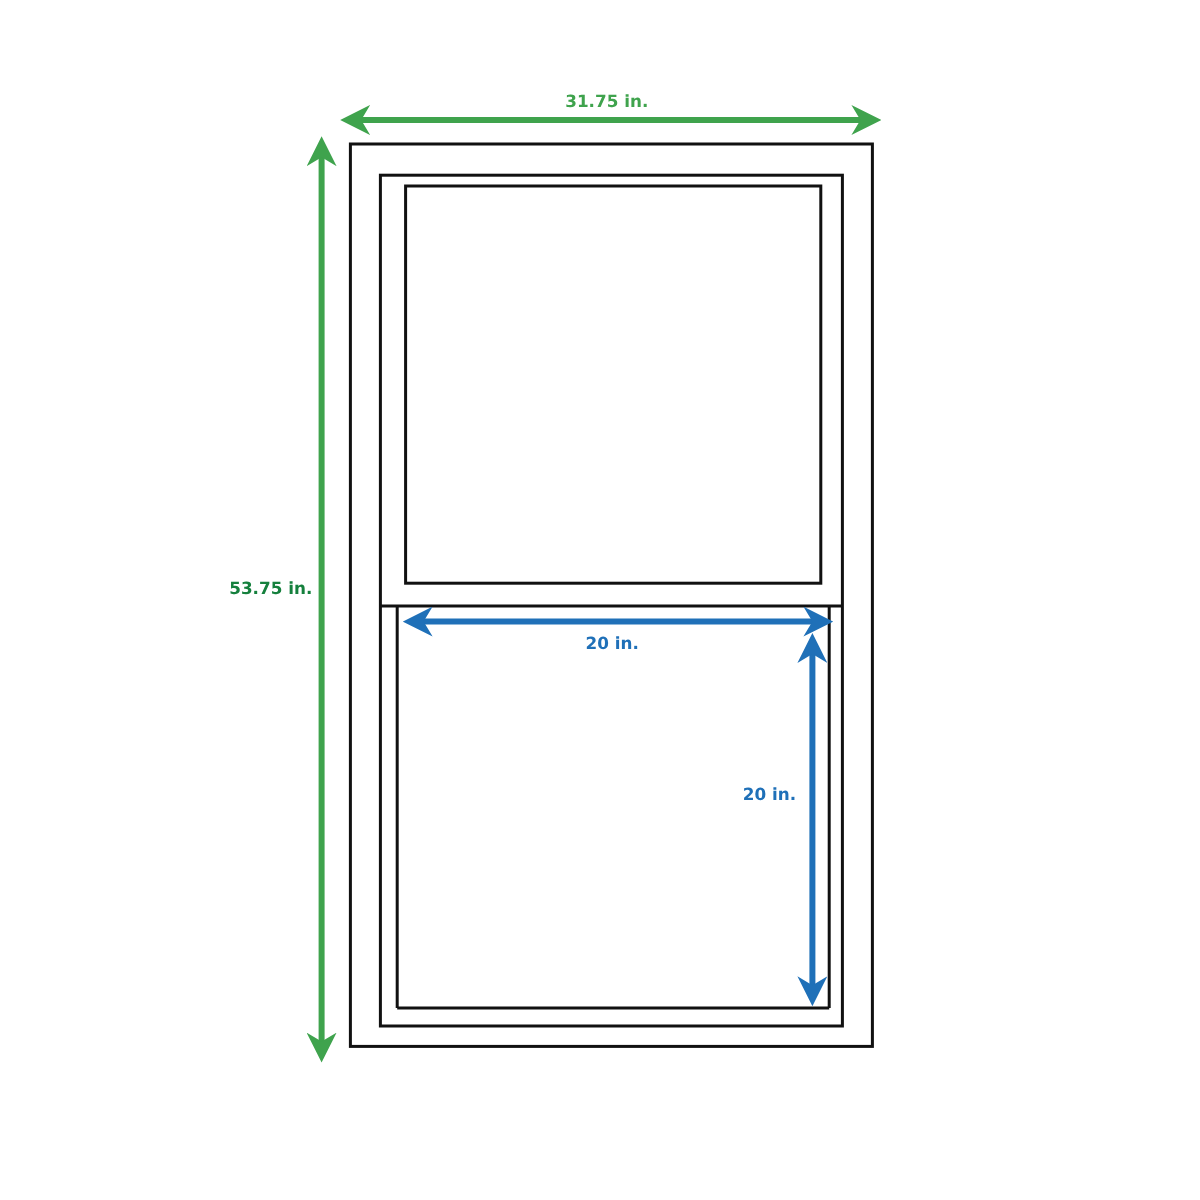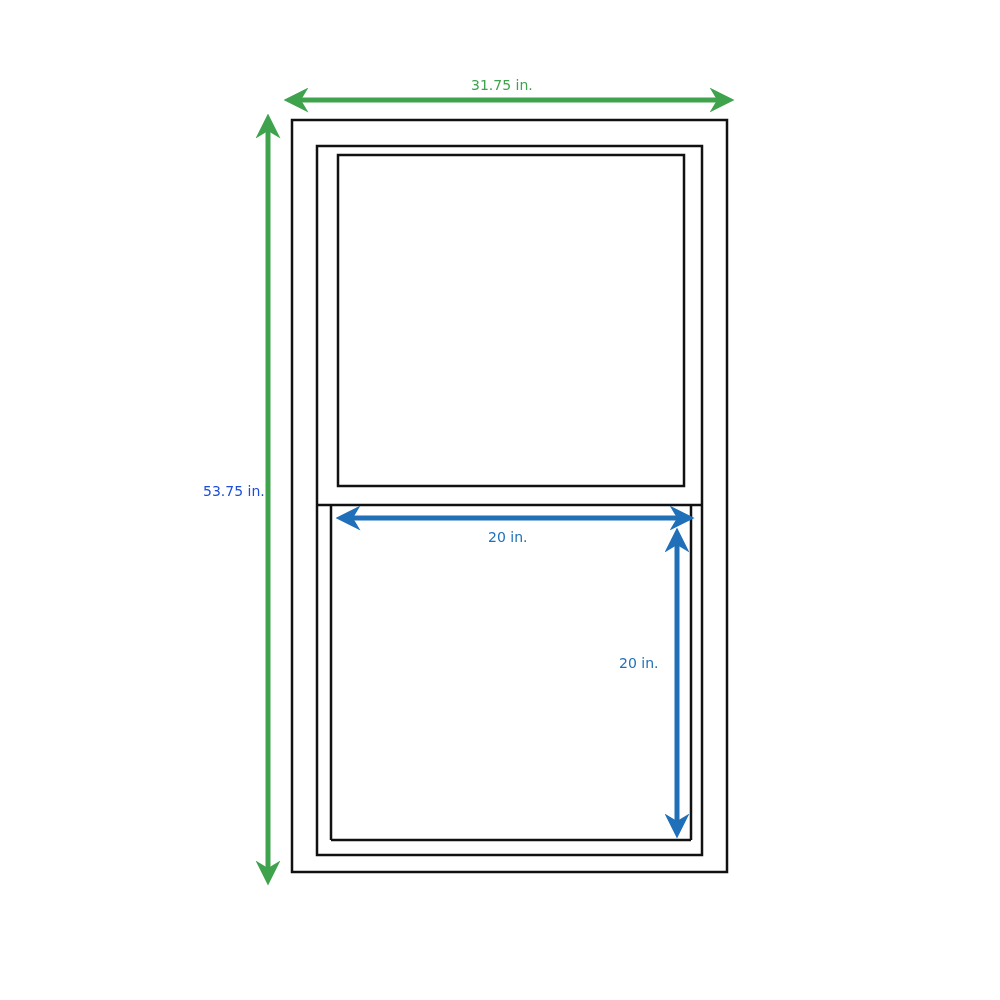--- a/index.html
+++ b/index.html
@@ -1,18 +1,18 @@
 <!DOCTYPE html>
 <html><head>
 <meta charset="utf-8">
 <style>
   html, body { margin:0; padding:0; background:#ffffff; }
   body { width:1000px; height:1000px; position:relative; overflow:hidden; font-family:"DejaVu Sans", sans-serif; }
   svg { position:absolute; left:0; top:0; }
-  .lbl { position:absolute; font-weight:normal; font-size:14px; white-space:nowrap; }
+  .lbl { position:absolute; font-weight:bold; font-size:14px; white-space:nowrap; }
 </style>
 </head>
 <body>
 
 <svg width="1000" height="1000" viewBox="0 0 1000 1000">
   <defs>
     <marker id="gh" viewBox="0 0 10 10" refX="5" refY="5" markerWidth="5" markerHeight="5" orient="auto-start-reverse">
         <path d="M0,0 L10,5 L0,10 L3,5 z" fill="#3fa34d"></path>
       </marker>
     <marker id="bh" viewBox="0 0 10 10" refX="5" refY="5" markerWidth="5" markerHeight="5" orient="auto-start-reverse">
@@ -35,15 +35,15 @@
   <line x1="296" y1="100" x2="722" y2="100" stroke="#3fa34d" stroke-width="5" marker-start="url(#gh)" marker-end="url(#gh)"></line>
 
   <line x1="268" y1="126" x2="268" y2="873" stroke="#3fa34d" stroke-width="5" marker-start="url(#gh)" marker-end="url(#gh)"></line>
 
   <line x1="348" y1="518" x2="682" y2="518" stroke="#1f70b8" stroke-width="5" marker-start="url(#bh)" marker-end="url(#bh)"></line>
 
   <line x1="677" y1="540" x2="677" y2="826" stroke="#1f70b8" stroke-width="5" marker-start="url(#bh)" marker-end="url(#bh)"></line>
 </svg>
 
 <div class="lbl" style="left:471px; top:77px; color:#3fa34d;">31.75 in.</div>
-<div class="lbl" style="left:203px; top:483px; color:#1d4ed8;">53.75 in.</div>
+<div class="lbl" style="left:191px; top:483px; color:#15803d;">53.75 in.</div>
 <div class="lbl" style="left:488px; top:529px; color:#1f70b8;">20 in.</div>
 <div class="lbl" style="left:619px; top:655px; color:#1f70b8;">20 in.</div>
 
 </body></html>

